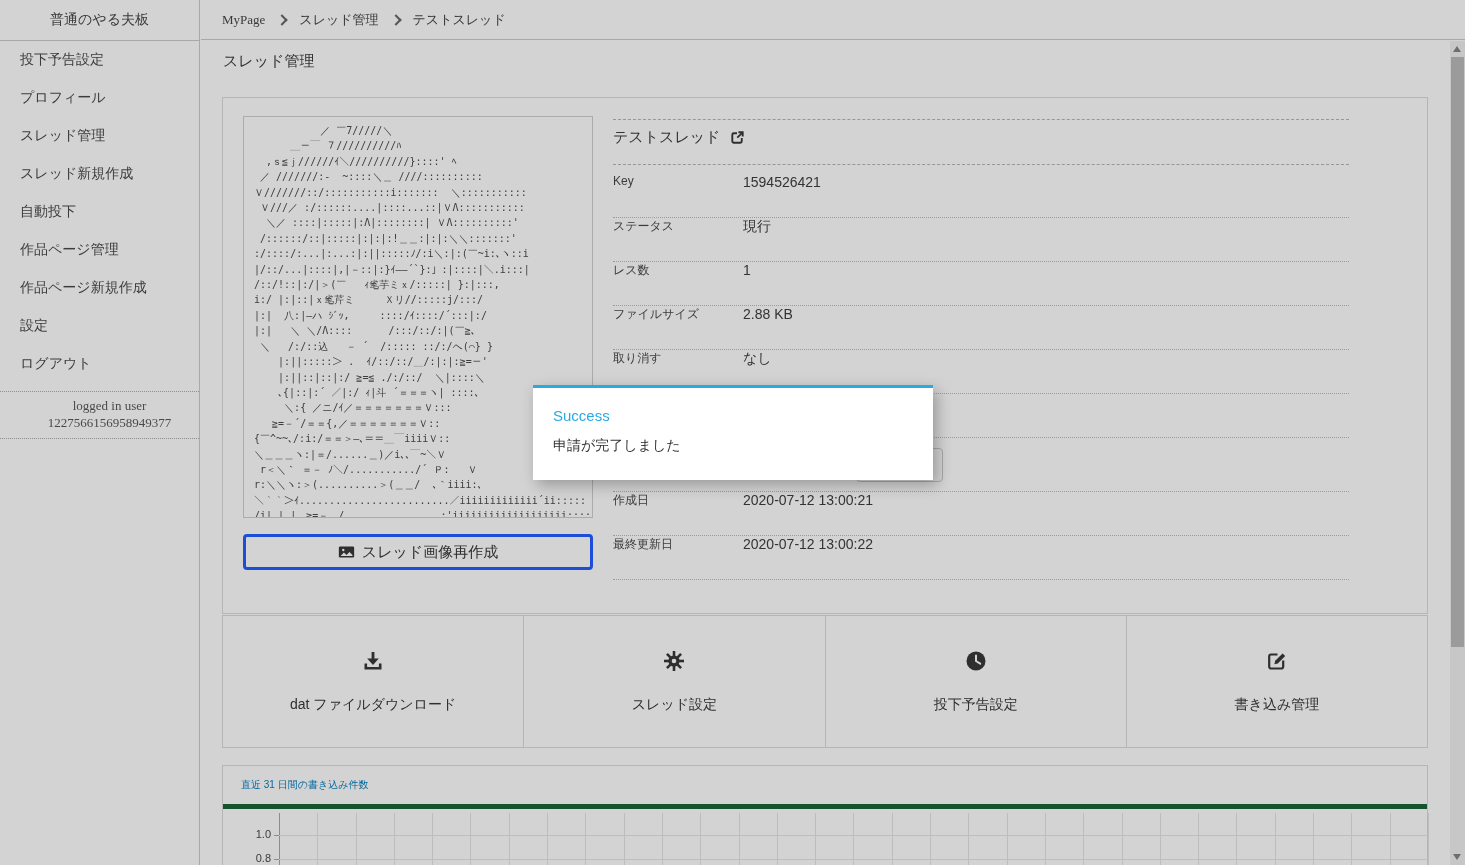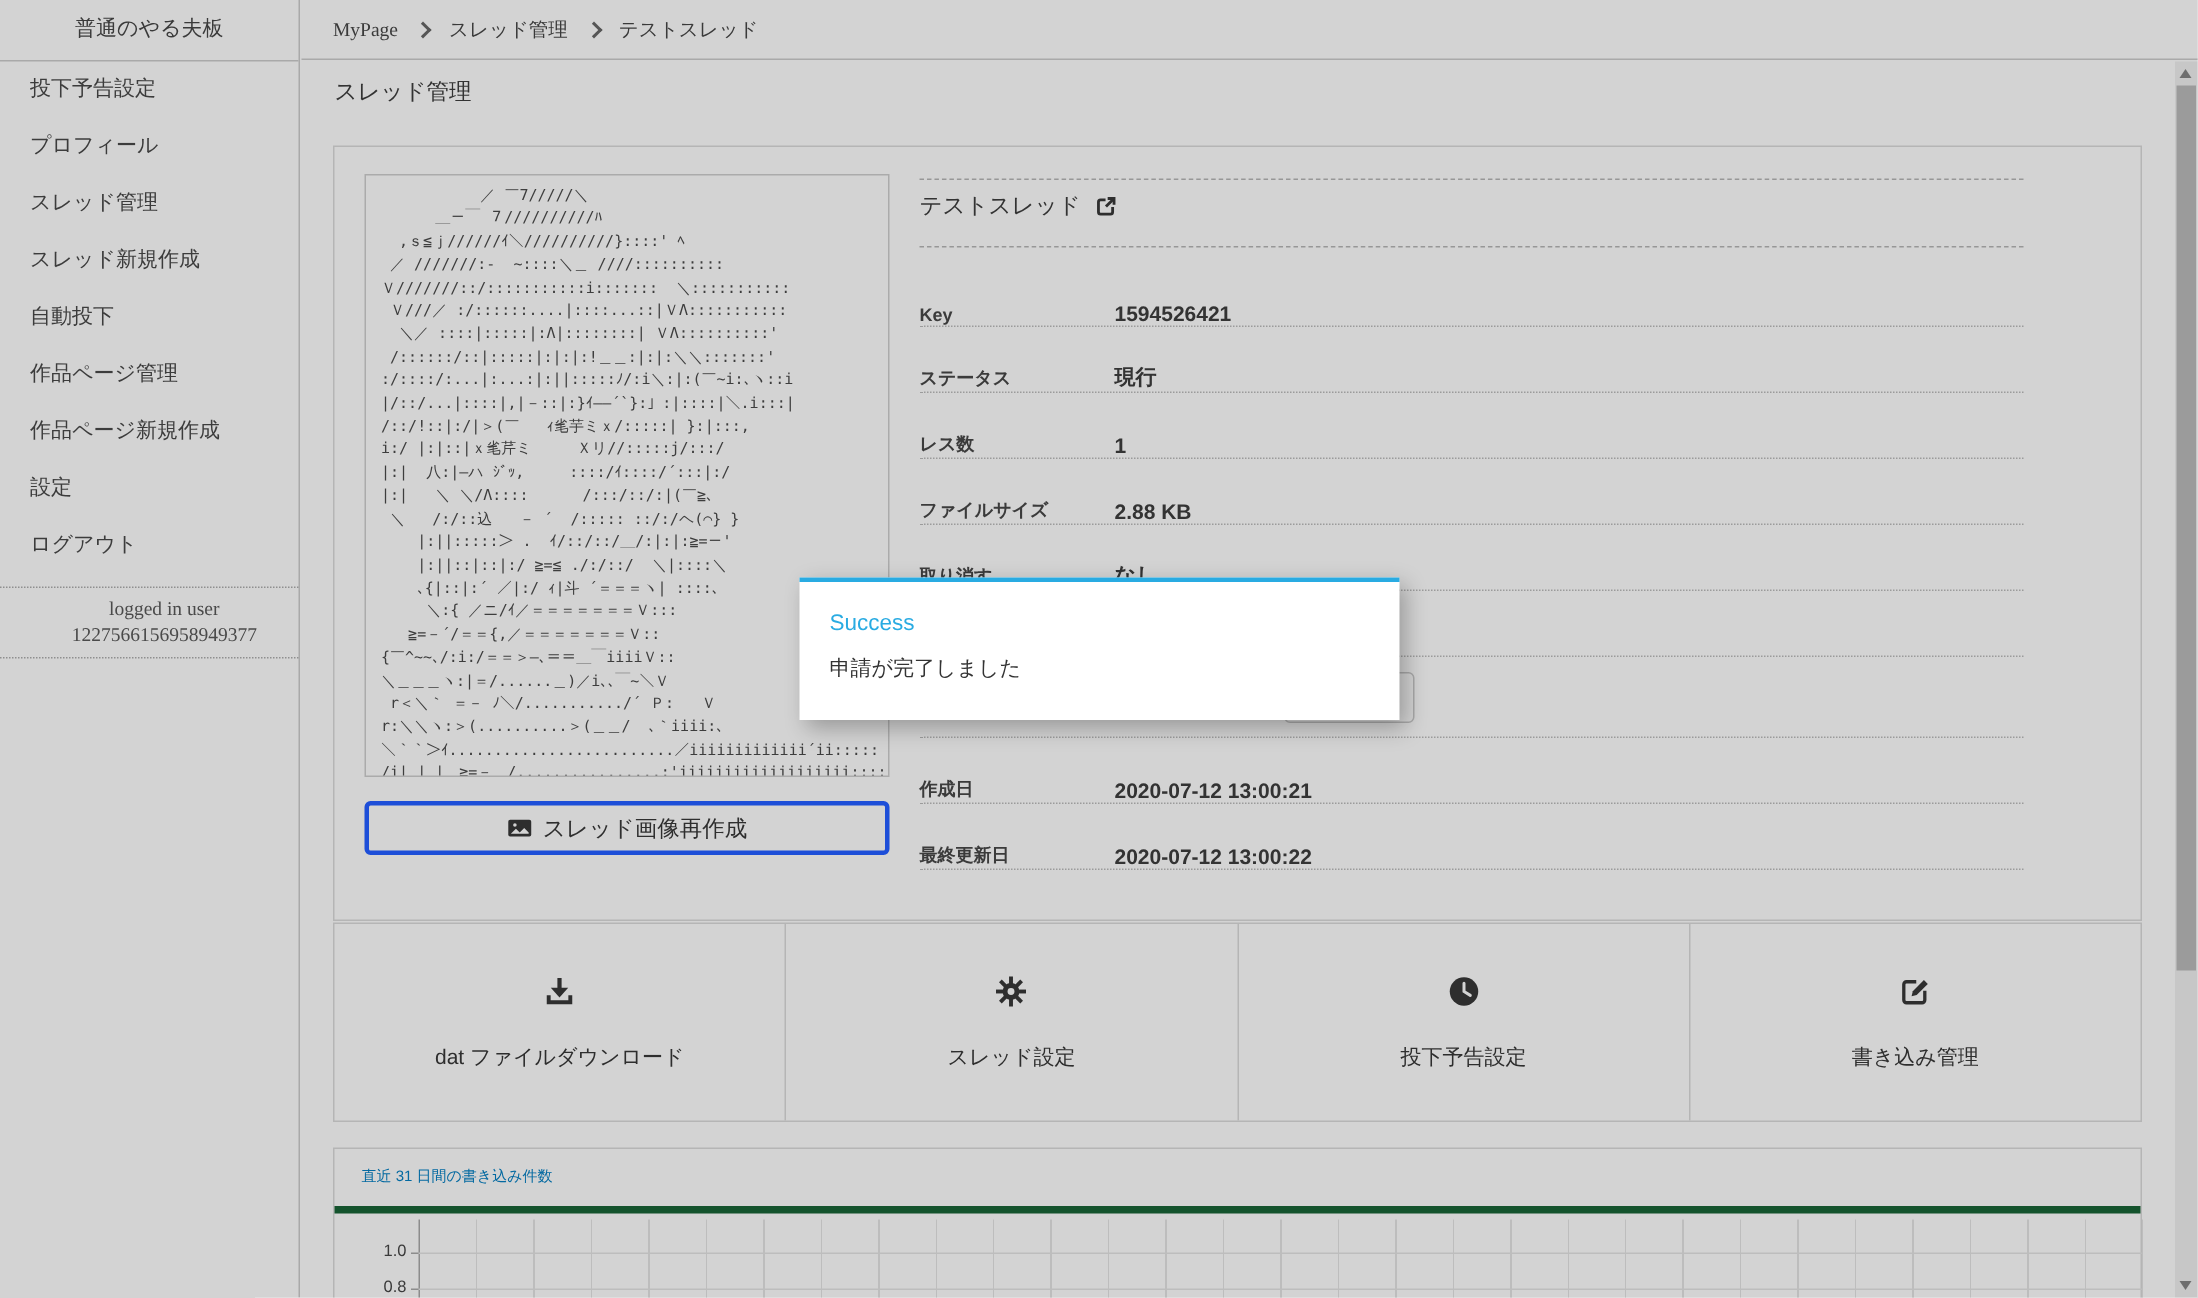--- a/index.html
+++ b/index.html
@@ -31,21 +31,21 @@
   .aa-box pre{margin:0;padding:6px 4px;font-family:"DejaVu Sans Mono",monospace;
               font-size:10px;line-height:15.4px;color:#3d3d3d;}
   .recreate-btn{position:absolute;left:20px;top:436px;width:350px;height:36px;border:3px solid #1d4ed8;
                 border-radius:4px;box-sizing:border-box;display:flex;align-items:center;justify-content:center;
                 gap:7px;font-size:15px;color:#2e2e2e;cursor:pointer;}
   .details{position:absolute;left:390px;top:0;width:736px;}
   .dash{position:absolute;left:0;width:736px;border-top:1px dashed #979797;}
   .thread-title{position:absolute;left:0;top:30px;display:flex;align-items:center;gap:9px;
                 font-family:"Liberation Serif",serif;font-size:15px;color:#333;}
   .rows{position:absolute;left:0;top:76px;width:736px;}
-  .drow{height:43px;display:flex;align-items:flex-end;border-bottom:1px dotted #9b9b9b;font-weight:bold;}
+  .drow{height:43px;display:flex;align-items:flex-start;border-bottom:1px dotted #9b9b9b;}
   .drow .lbl{width:130px;font-size:12px;color:#3b3b3b;}
   .drow .val{font-size:14px;color:#333;}
   .btn-row{height:53px;display:flex;align-items:center;border-bottom:1px dotted #9b9b9b;}
   .cancel-btn{margin-left:243px;height:34px;padding:0 14px;border:1px solid #a8a8a8;border-radius:4px;
               background:transparent;font-size:14px;color:#2e2e2e;display:flex;align-items:center;cursor:pointer;}
   
   .toast{position:absolute;left:533px;top:385px;width:400px;height:95px;background:#fff;
          border-top:3px solid #29abe2;box-sizing:border-box;box-shadow:4px 5px 14px rgba(0,0,0,.28);
          padding:19px 20px 0;z-index:20;}
   .toast .t-title{font-size:15px;color:#29abe2;margin-bottom:13px;}

